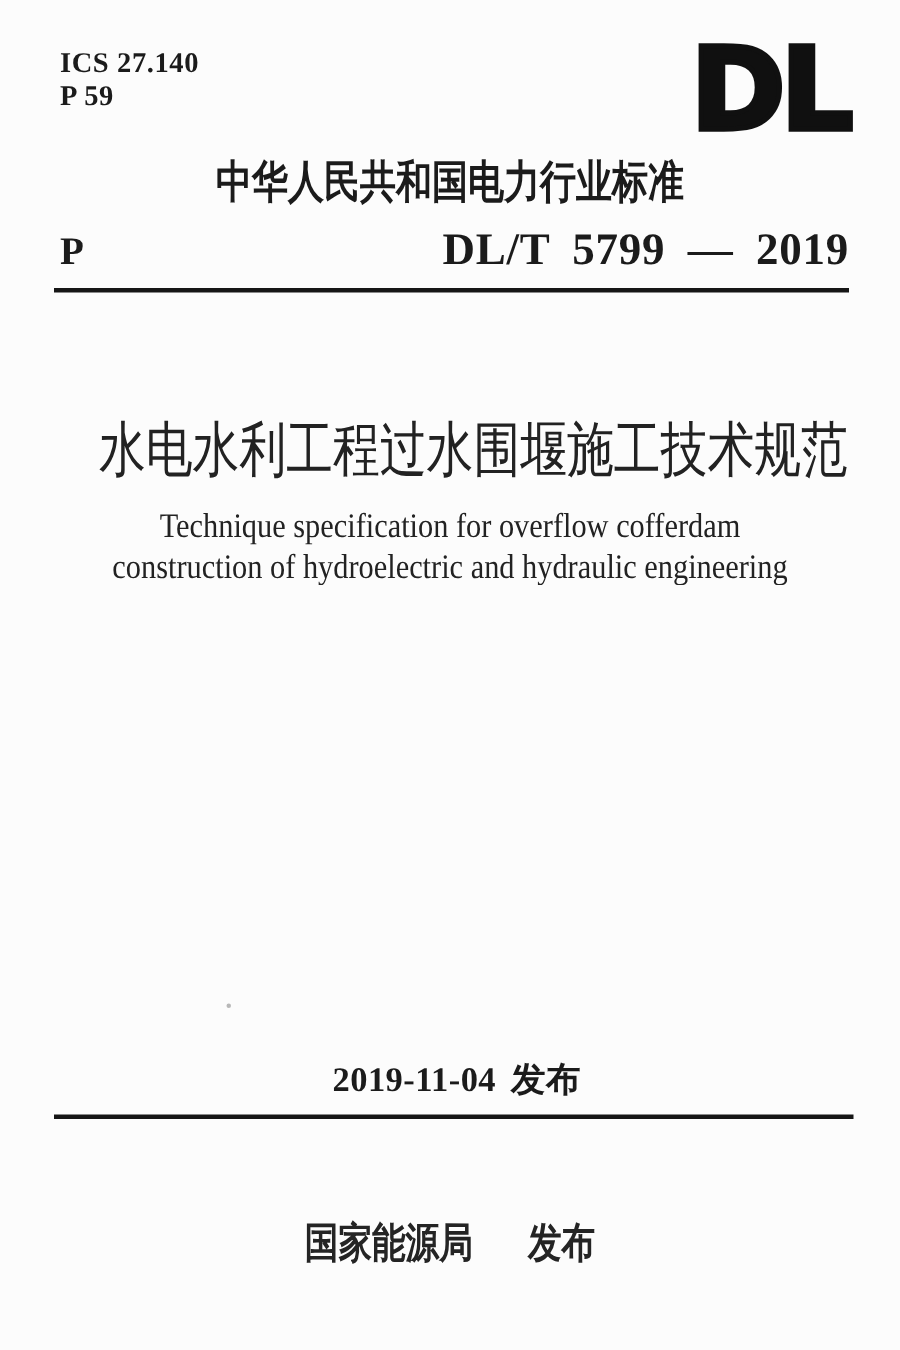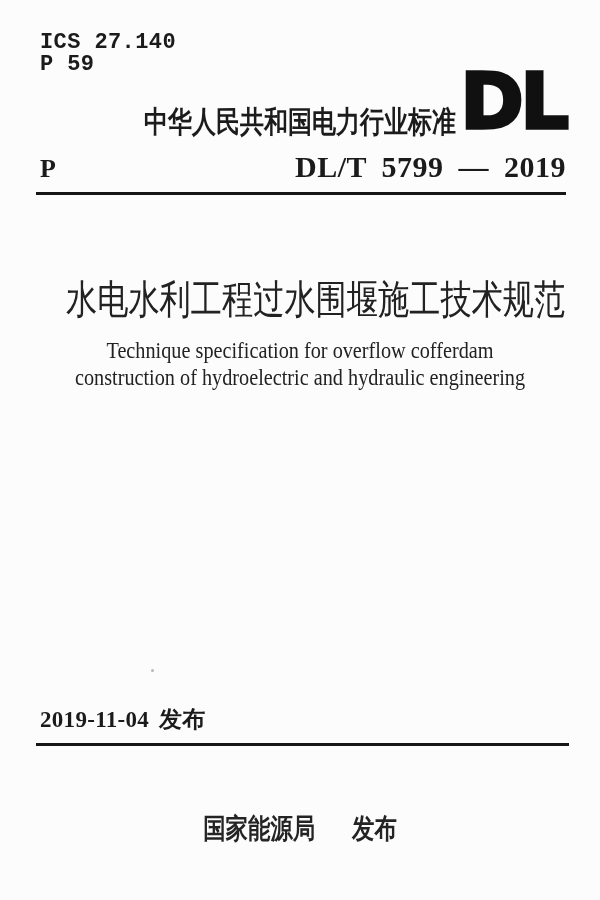--- a/index.html
+++ b/index.html
@@ -16,40 +16,39 @@
     color: #1b1b1b;
     overflow: hidden;
     font-family: "Liberation Serif", serif;
   }
 
   
   .ics-block {
     position: absolute;
     left: 40px;
     top: 32px;
-    font-family: Liberation Mono, monospace;
-    font-weight: bold;
-    font-size: 22px;
+    font-family: Liberation Serif, serif;
+    font-weight: bold;
+    font-size: 19px;
     line-height: 22px;
     letter-spacing: 0.4px;
   }
 
   
   .dl-logo {
     position: absolute;
     top: 22px;
     right: 34px;
     font-family: "DejaVu Sans", sans-serif;
     font-weight: 900;
     font-size: 76px;
     line-height: 76px;
     letter-spacing: -3px;
     -webkit-text-stroke: 3.5px #101010;
     color: #101010;
-    margin-top: 42px;
   }
 
   
   .std-caption {
     position: absolute;
     top: 104px;
     left: 0;
     width: 100%;
     text-align: center;
     font-family: "Liberation Sans", sans-serif;
@@ -137,21 +136,21 @@
     background: #b8b8b8;
   }
 
   
   .date-row {
     position: absolute;
     left: 40px;
     right: 31px;
     top: 704px;
     display: flex;
-    justify-content: space-between;
+    justify-content: center;
     align-items: baseline;
     font-family: "Liberation Serif", serif;
     font-weight: bold;
     font-size: 23px;
     letter-spacing: 0.3px;
   }
   .date-group { white-space: nowrap; }
   .cjk-label {
     font-family: "Liberation Sans", sans-serif;
     font-weight: bold;

